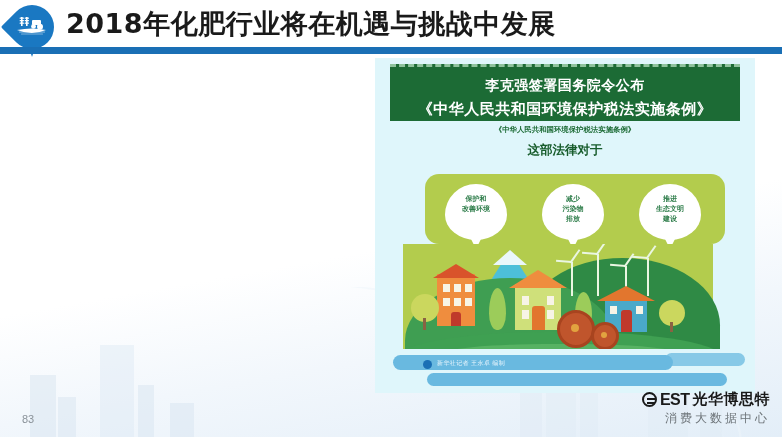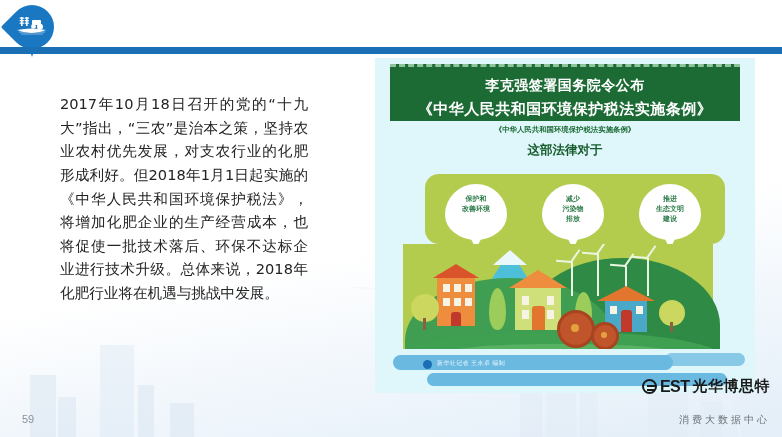--- a/index.html
+++ b/index.html
@@ -129,21 +129,21 @@
   .pagenum{position:absolute;left:22px;bottom:12px;font-size:11px;color:#8a9299;}
   .brand{position:absolute;right:12px;bottom:10px;text-align:right;}
   .brand-top{display:flex;align-items:center;justify-content:flex-start;gap:3px;}
   .brand-mark{
     display:inline-block;width:15px;height:15px;border-radius:50%;
     border:2.5px solid #1a1a1a;box-sizing:border-box;position:relative;
   }
   .brand-mark:after{content:"";position:absolute;left:3px;top:4px;width:8px;height:2px;background:#1a1a1a;box-shadow:0 4px 0 #1a1a1a;}
   .brand-en{font-size:16px;font-weight:bold;color:#1a1a1a;letter-spacing:-.5px;}
   .brand-cn{font-size:15px;font-weight:bold;color:#1a1a1a;letter-spacing:.5px;}
-  .brand-sub{font-size:10px;color:#6d7479;letter-spacing:3px;margin-top:17px;font-family:Liberation Mono, monospace;}
+  .brand-sub{font-size:12px;color:#6d7479;letter-spacing:3px;margin-top:1px;font-family:Liberation Mono, monospace;}
 </style>
 </head>
 <body>
 
 <div class="slide">
 
   <div class="watermark">
     <div class="wm-b" style="left:30px;width:26px;height:62px;"></div>
     <div class="wm-b" style="left:58px;width:18px;height:40px;"></div>
     <div class="wm-b" style="left:100px;width:34px;height:92px;opacity:.8;"></div>
@@ -176,24 +176,24 @@
             <rect x="22" y="15" width="9" height="5" rx="1"></rect>
             <circle cx="23.5" cy="21.4" r="2.4"></circle>
               <circle cx="30" cy="21.8" r="3"></circle>
             <path d="M7 25 Q22 22 36 25 Q22 31 7 25 Z"></path>
             <rect x="9" y="26.6" width="26" height="1" rx=".5" opacity=".55"></rect>
             <rect x="11" y="28.4" width="22" height="1" rx=".5" opacity=".45"></rect>
           </g>
         </svg>
       </div>
     </div>
+    <div class="title">2018年化肥行业将在机遇与挑战中发展</div>
     <div class="rule"></div>
   </div>
 
-  <div class="bodytext">2017年10月18日召开的党的“十九大”指出，“三农”是治本之策，坚持农业农村优先发展，对支农行业的化肥形成利好。但2018年1月1日起实施的《中华人民共和国环境保护税法》，将增加化肥企业的生产经营成本，也将促使一批技术落后、环保不达标企业进行技术升级。总体来说，2018年化肥行业将在机遇与挑战中发展。</div>
 
   <div class="info">
 
     <div class="info-head">
       <div class="ih1">李克强签署国务院令公布</div>
       <div class="ih2">《中华人民共和国环境保护税法实施条例》</div>
     </div>
 
     <div class="info-sub">
       <div>《中华人民共和国环境保护税法实施条例》</div>
@@ -285,21 +285,21 @@
       <div class="water">
         <div class="wave" style="left:18px;top:6px;width:280px;height:15px;"></div>
         <div class="wave" style="left:52px;top:24px;width:300px;height:13px;"></div>
         <div class="wave" style="left:290px;top:4px;width:80px;height:13px;opacity:.75;"></div>
         <div class="credit-dot"></div>
         <div class="credit">新华社记者 王永卓 编制</div>
       </div>
     </div>
   </div>
 
-  <div class="pagenum">59</div>
+  <div class="pagenum">83</div>
 
   <div class="brand">
     <div class="brand-top">
       <span class="brand-mark"></span>
       <span class="brand-en">EST</span>
       <span class="brand-cn">光华博思特</span>
     </div>
     <div class="brand-sub">消费大数据中心</div>
   </div>
 

